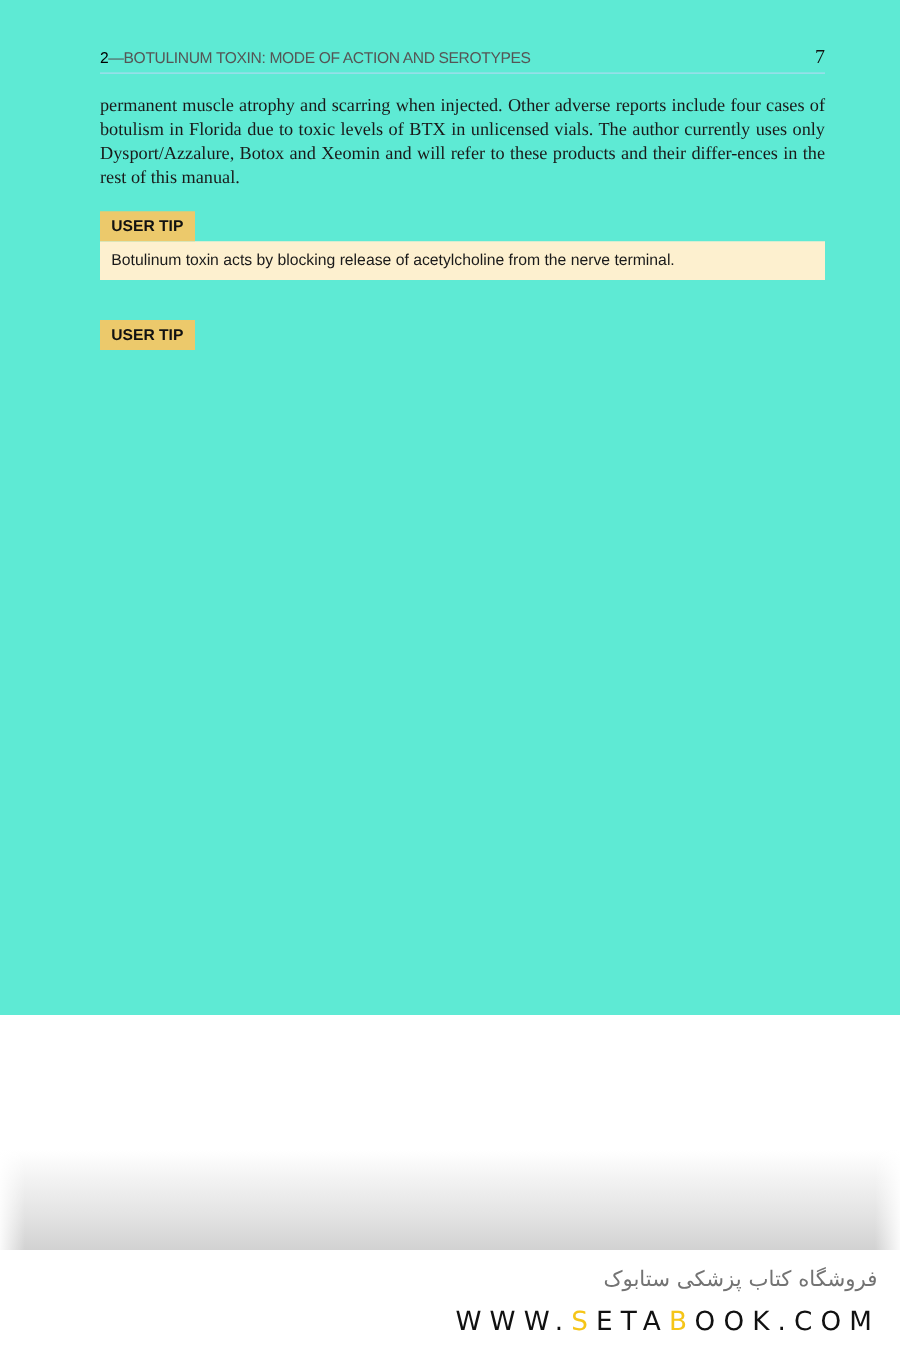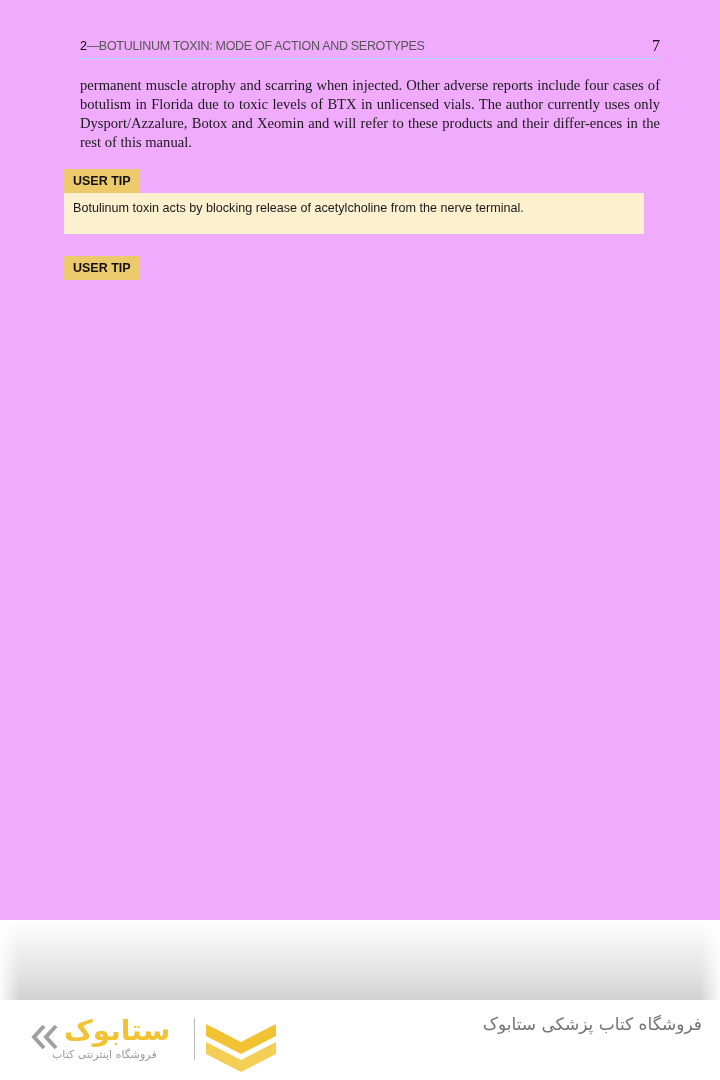--- a/index.html
+++ b/index.html
@@ -1,22 +1,22 @@
 <!DOCTYPE html>
 <html><head>
   <meta charset="utf-8">
   <style>
     html, body { margin: 0; padding: 0; }
     body {
       width: 720px; height: 1080px; position: relative; overflow: hidden;
       background: #ffffff;
     }
     .page {
-      position: absolute; left: 0; top: 0; width: 720px; height: 1000px;
-      background: #f0abfc;
+      position: absolute; left: 0; top: 0; width: 720px; height: 812px;
+      background: #5eead4;
     }
     .running-head {
       position: absolute; left: 80px; top: 38px; width: 580px; height: 20px;
       border-bottom: 1px solid #a9dcef;
       font-family: "Liberation Sans", sans-serif;
     }
     .rh-chapter {
       position: absolute; left: 0; top: 1px;
       font-size: 12.5px; color: #333; letter-spacing: -0.3px;
     }
@@ -25,31 +25,31 @@
     .rh-page {
       position: absolute; right: 0; top: -1px;
       font-family: "Liberation Serif", serif; font-size: 16px; color: #111;
     }
     .body-text {
       position: absolute; left: 80px; top: 76px; width: 580px;
       font-family: "Liberation Serif", serif; font-size: 14.6px; line-height: 19px;
       color: #1a1a1a; text-align: justify; margin: 0;
     }
     .tip {
-      position: absolute; left: 64px; width: 580px;
+      position: absolute; left: 80px; width: 580px;
       font-family: "Liberation Sans", sans-serif;
     }
     .tip-label {
       display: inline-block; background: #ecc96b; color: #111;
       font-weight: bold; font-size: 12.5px; padding: 4px 9px 3px 9px;
       height: 17px; line-height: 17px;
     }
     .tip-box {
       background: #fdf0cf; color: #1a1a1a; font-size: 12.6px; line-height: 17px;
-      padding: 7px 9px 17px 9px;
+      padding: 7px 9px 7px 9px;
     }
     .shadow {
       position: absolute; left: 0; top: 920px; width: 720px; height: 80px;
       background: linear-gradient(to bottom, rgba(255,255,255,1) 0%, rgba(225,225,225,1) 70%, rgba(210,210,210,1) 100%);
     }
     .shadow::before, .shadow::after {
       content: ""; position: absolute; top: 0; width: 20px; height: 80px;
     }
     .shadow::before { left: 0; background: linear-gradient(to right, rgba(255,255,255,0.9), rgba(255,255,255,0)); }
     .shadow::after { right: 0; background: linear-gradient(to left, rgba(255,255,255,0.9), rgba(255,255,255,0)); }
@@ -96,30 +96,16 @@
   </div>
 
   <div class="tip" style="top:256px;">
     <div class="tip-label">USER TIP</div>
   </div>
 </div>
 
 <div class="shadow"></div>
 
 <div class="footer">
-  <div class="logo-area">
-    <svg style="position:absolute;left:0;top:14px;" width="30" height="26" viewBox="0 0 30 26">
-      <polyline points="14,2 4,13 14,24" fill="none" stroke="#a0a0a0" stroke-width="4"></polyline>
-      <polyline points="26,2 16,13 26,24" fill="none" stroke="#a0a0a0" stroke-width="4"></polyline>
-    </svg>
-    <div class="logo-text" style="left:34px;">
-      <span class="y">ستابوک</span>
-    </div>
-    <div class="logo-sub">فروشگاه اینترنتی کتاب</div>
-    <div class="logo-divider"></div>
-    <svg style="position:absolute;left:176px;top:10px;" width="70" height="54" viewBox="0 0 70 54">
-      <polygon points="0,4 35,22 70,4 70,16 35,34 0,16" fill="#f1c232"></polygon>
-      <polygon points="0,22 35,40 70,22 70,34 35,52 0,34" fill="#f5cf55"></polygon>
-    </svg>
-  </div>
 
   <div class="store-name">فروشگاه کتاب پزشکی ستابوک</div>
+  <div class="store-url"><span>WWW.</span><span class="hl">S</span><span>ETA</span><span class="hl">B</span><span>OOK.COM</span></div>
 </div>
 
 </body></html>

